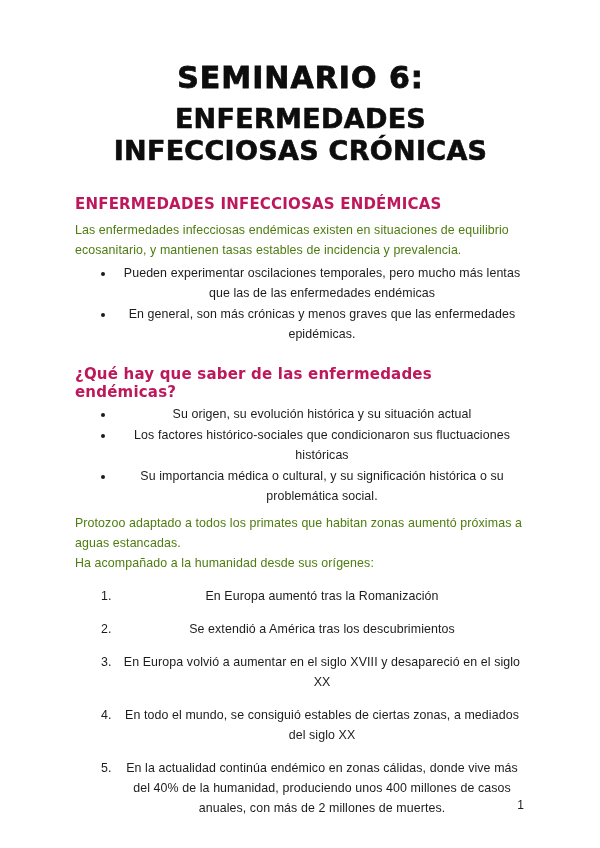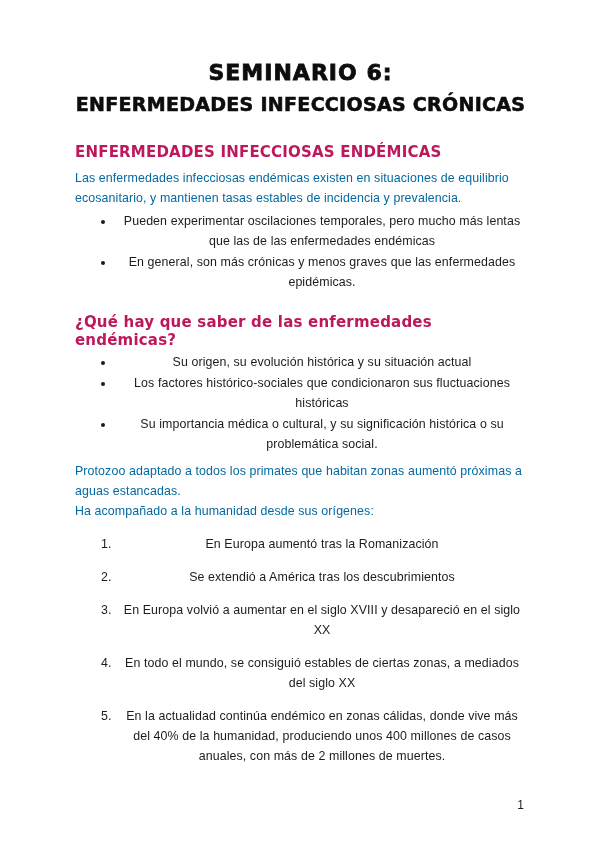--- a/index.html
+++ b/index.html
@@ -20,48 +20,48 @@
   .content {
     padding: 60px 74px 0 75px;
   }
   .doc-title {
     text-align: center;
     font-family: "DejaVu Sans", sans-serif;
     font-weight: 900;
     color: #0d0d0d;
   }
   .doc-title .line1 {
-    font-size: 22px;
+    font-size: 30px;
     line-height: 1.2;
     letter-spacing: 1px;
     -webkit-text-stroke: 0.8px #0d0d0d;
   }
   .doc-title .line2 {
-    font-size: 19px;
+    font-size: 27px;
     line-height: 1.2;
     margin-top: 7px;
     letter-spacing: 0.3px;
     -webkit-text-stroke: 0.6px #0d0d0d;
   }
   h2.section-heading {
     font-family: "DejaVu Sans", sans-serif;
     font-size: 15px;
     font-weight: 800;
     letter-spacing: 0.2px;
     color: #be185d;
   }
   .h-endemicas { margin-top: 27px; }
   .h-saber     { margin-top: 21px; }
   .h-paludismo { margin-top: 26px; font-size: 16px; }
   .h-factores  { margin-top: 42px; }
   p.body-text {
     font-size: 12.4px;
     line-height: 20px;
     margin-top: 7px;
-    color: #0369a1;
+    color: #4d7c0f;
     letter-spacing: 0.1px;
   }
   p.body-text.tight { margin-top: 0; }
   ul.bullet-list, ol.numbered-list {
     margin-top: 3px;
     padding-left: 40px;
     font-size: 12.4px;
     line-height: 20px;
     color: #1c1c1c;
     letter-spacing: 0.1px;

